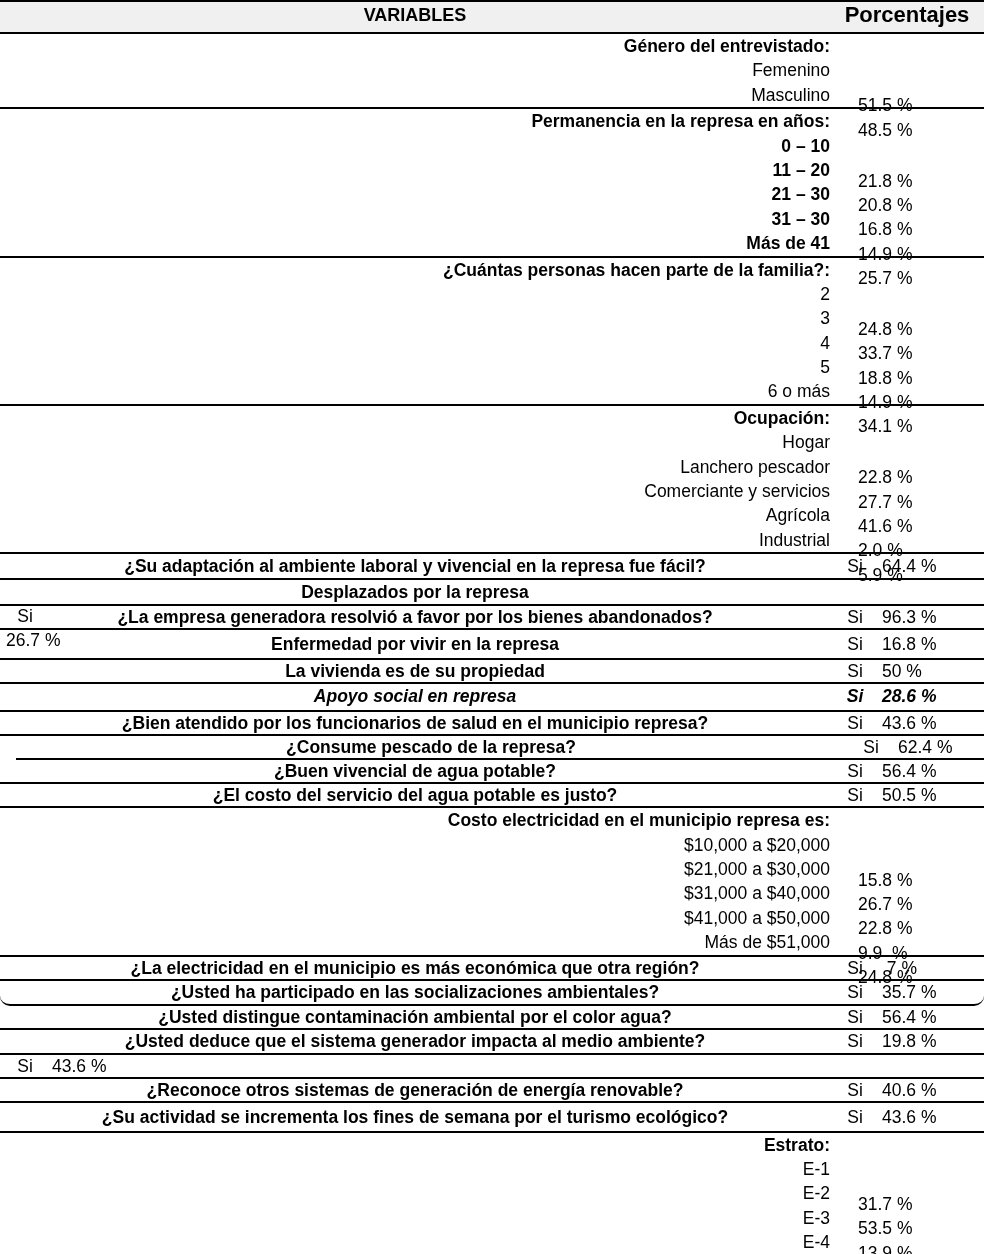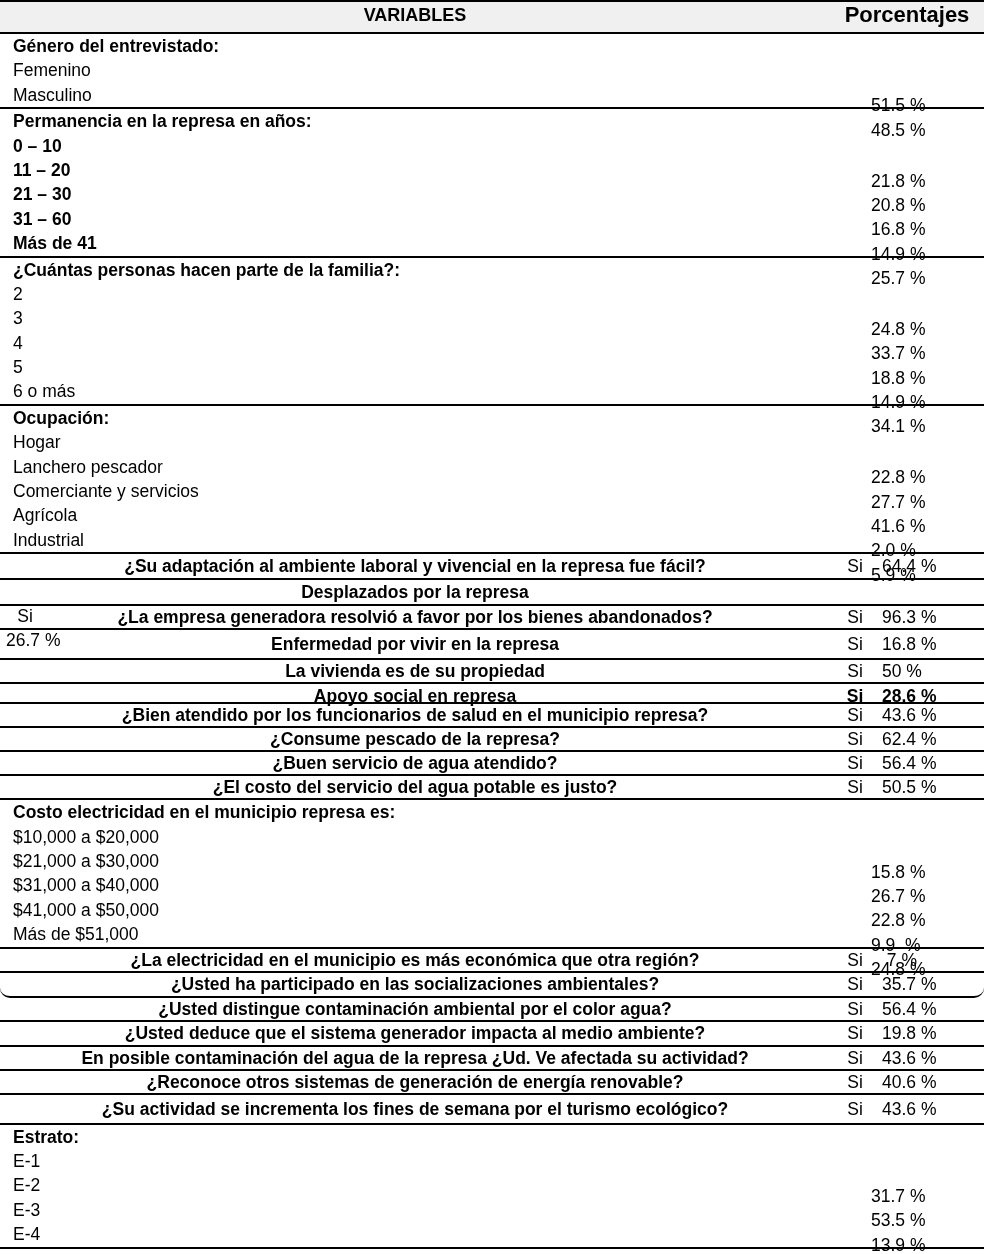--- a/index.html
+++ b/index.html
@@ -3,21 +3,21 @@
 <meta charset="utf-8">
 <style>
   html, body { margin: 0; padding: 0; background: #ffffff; }
   body { width: 984px; height: 1254px; overflow: hidden; font-family: "Liberation Sans", sans-serif; color: #000; }
   #tbl { position: relative; width: 984px; }
   .hdr { display: flex; height: 34px; background: #f0f0f0; border-top: 2px solid #000; border-bottom: 2px solid #000; box-sizing: border-box; }
   .hdr .c1 { width: 830px; text-align: center; font-weight: bold; font-size: 18px; line-height: 26px; }
   .hdr .c2 { flex: 1; text-align: center; font-weight: bold; font-size: 22px; line-height: 26px; }
   .sec { border-bottom: 2px solid #000; }
   .row { display: flex; height: 24.4px; font-size: 17.5px; line-height: 24px; }
-  .row .lab { width: 830px; text-align: left; padding-left: 13px; }
+  .row .lab { width: 830px; text-align: right; }
   .row .pct { flex: 1; text-align: left; padding-left: 28px; box-sizing: border-box; white-space: pre; margin-top: 35px; }
   .b { font-weight: bold; }
   .title .lab { font-weight: bold; }
   .q { display: flex; font-size: 17.5px; border-bottom: 2px solid #000; box-sizing: border-box; }
   .q .lab { width: 830px; text-align: center; font-weight: bold; }
   .q .si { width: 46px; text-align: center; padding-left: 4px; box-sizing: border-box; }
   .q .pct { flex: 1; text-align: left; padding-left: 6px; white-space: pre; }
   .q.bold .si, .q.bold .pct { font-weight: bold; }
 </style>
 </head>
@@ -54,21 +54,21 @@
         </div>
         <div class="row">
           <div class="lab b">11 – 20</div>
           <div class="pct">20.8 %</div>
         </div>
         <div class="row">
           <div class="lab b">21 – 30</div>
           <div class="pct">16.8 %</div>
         </div>
         <div class="row">
-          <div class="lab b">31 – 60</div>
+          <div class="lab b">31 – 30</div>
           <div class="pct">14.9 %</div>
         </div>
         <div class="row">
           <div class="lab b">Más de 41</div>
           <div class="pct">25.7 %</div>
         </div>
       </div>
       <div class="sec">
         <div class="row title">
           <div class="lab b">¿Cuántas personas hacen parte de la familia?:</div>
@@ -139,37 +139,37 @@
       <div class="q" style="height: 30px; line-height: 28px; justify-content: flex-end;">
         <div class="lab">Enfermedad por vivir en la represa</div>
         <div class="si">Si</div>
         <div class="pct">16.8 %</div>
       </div>
       <div class="q" style="height: 24px; line-height: 22px;">
         <div class="lab">La vivienda es de su propiedad</div>
         <div class="si">Si</div>
         <div class="pct">50 %</div>
       </div>
-      <div class="q bold" style="height: 20px; line-height: 24px;">
+      <div class="q bold" style="height: 28px; line-height: 24px; font-style: italic;">
         <div class="lab">Apoyo social en represa</div>
         <div class="si">Si</div>
         <div class="pct">28.6 %</div>
       </div>
       <div class="q" style="height: 24px; line-height: 22px;">
         <div class="lab">¿Bien atendido por los funcionarios de salud en el municipio represa?</div>
         <div class="si">Si</div>
         <div class="pct">43.6 %</div>
       </div>
-      <div class="q" style="height: 24px; line-height: 22px;">
+      <div class="q" style="height: 24px; line-height: 22px; margin-left: 16px;">
         <div class="lab">¿Consume pescado de la represa?</div>
         <div class="si">Si</div>
         <div class="pct">62.4 %</div>
       </div>
       <div class="q" style="height: 24px; line-height: 22px;">
-        <div class="lab">¿Buen servicio de agua atendido?</div>
+        <div class="lab">¿Buen vivencial de agua potable?</div>
         <div class="si">Si</div>
         <div class="pct">56.4 %</div>
       </div>
       <div class="q" style="height: 24px; line-height: 22px;">
         <div class="lab">¿El costo del servicio del agua potable es justo?</div>
         <div class="si">Si</div>
         <div class="pct">50.5 %</div>
       </div>
       <div class="sec">
         <div class="row title">
@@ -211,21 +211,20 @@
         <div class="lab">¿Usted distingue contaminación ambiental por el color agua?</div>
         <div class="si">Si</div>
         <div class="pct">56.4 %</div>
       </div>
       <div class="q" style="height: 25px; line-height: 23px;">
         <div class="lab">¿Usted deduce que el sistema generador impacta al medio ambiente?</div>
         <div class="si">Si</div>
         <div class="pct">19.8 %</div>
       </div>
       <div class="q" style="height: 24px; line-height: 22px;">
-        <div class="lab">En posible contaminación del agua de la represa ¿Ud. Ve afectada su actividad?</div>
         <div class="si">Si</div>
         <div class="pct">43.6 %</div>
       </div>
       <div class="q" style="height: 24px; line-height: 22px;">
         <div class="lab">¿Reconoce otros sistemas de generación de energía renovable?</div>
         <div class="si">Si</div>
         <div class="pct">40.6 %</div>
       </div>
       <div class="q" style="height: 30px; line-height: 28px;">
         <div class="lab">¿Su actividad se incrementa los fines de semana por el turismo ecológico?</div>

